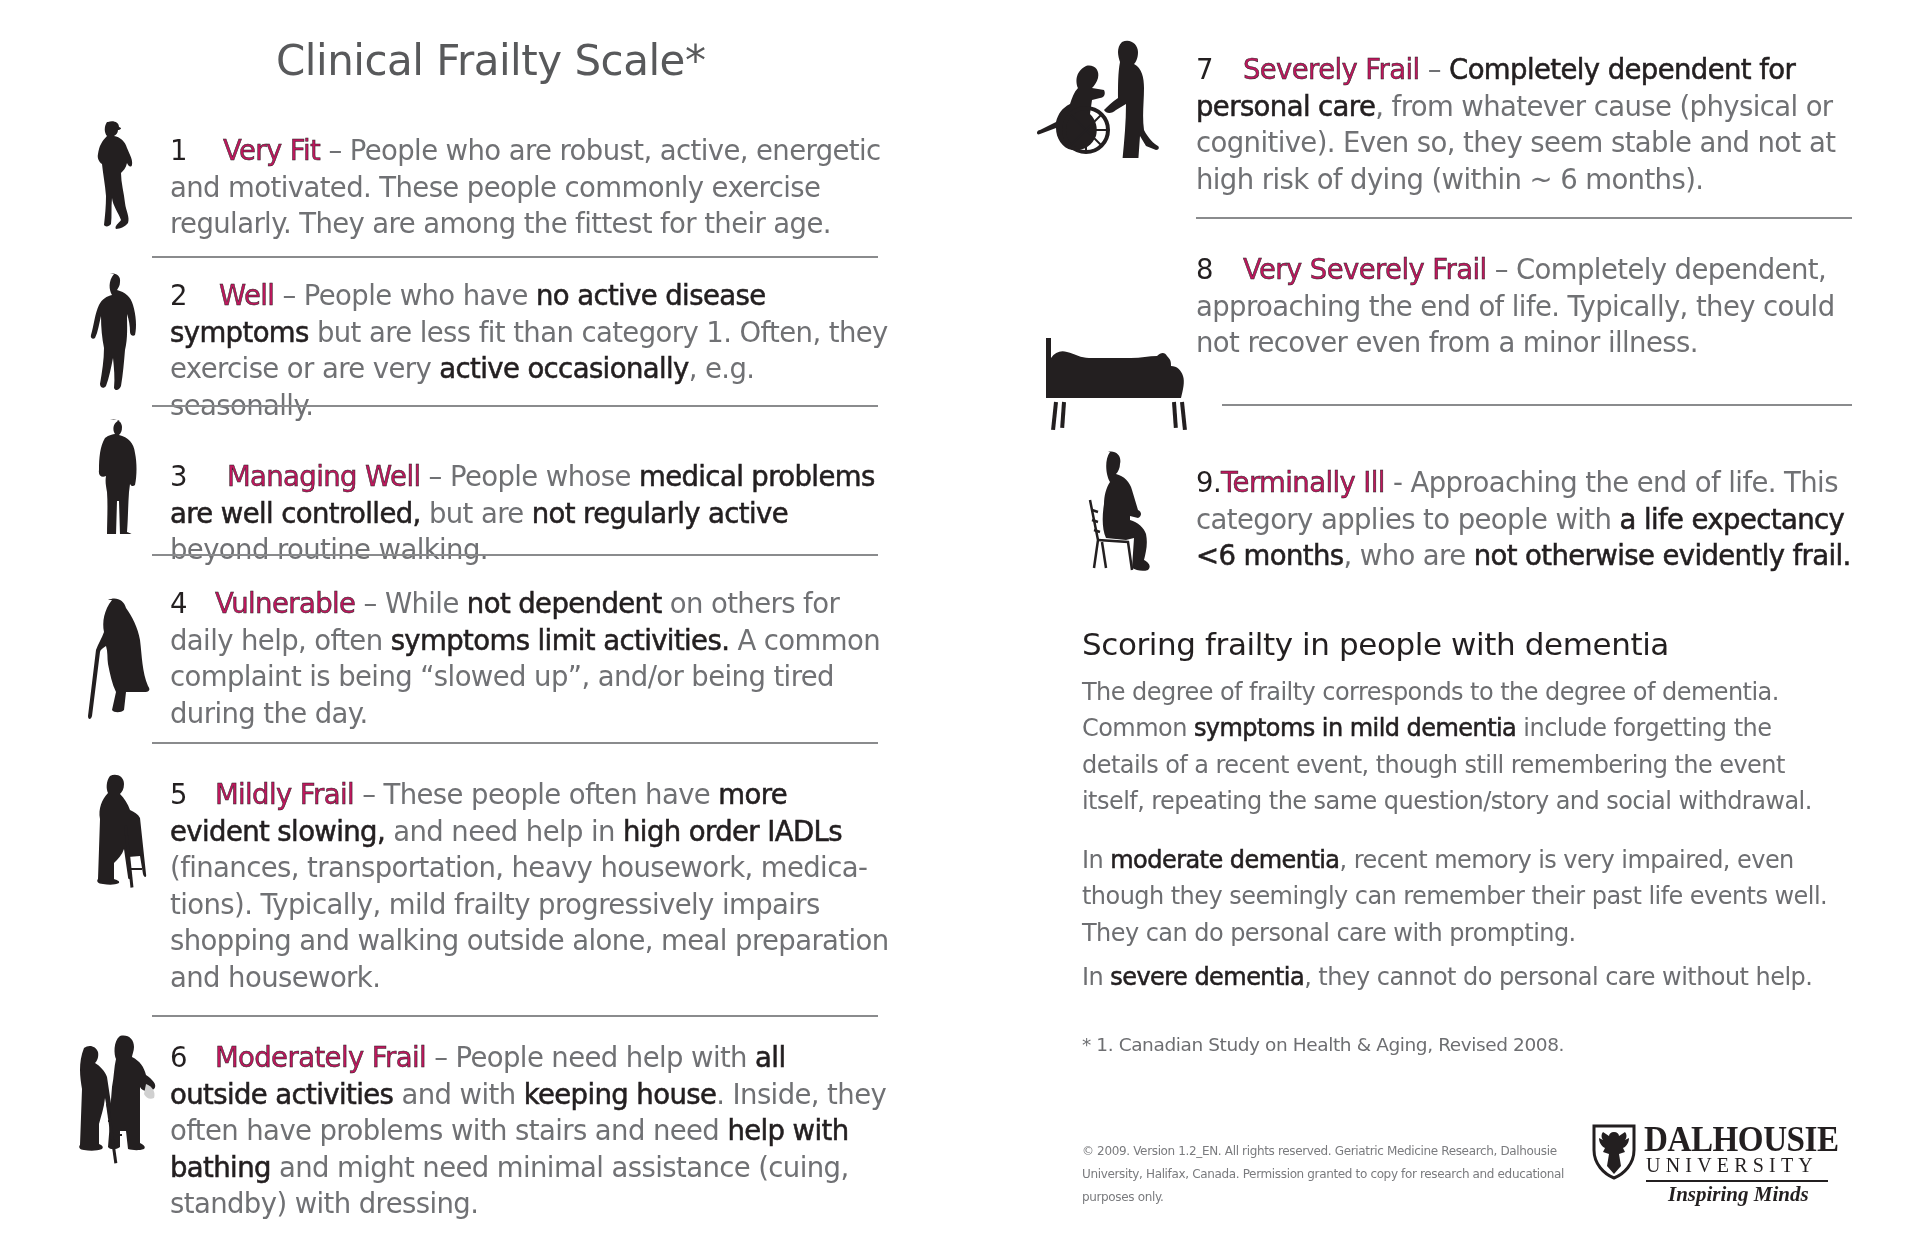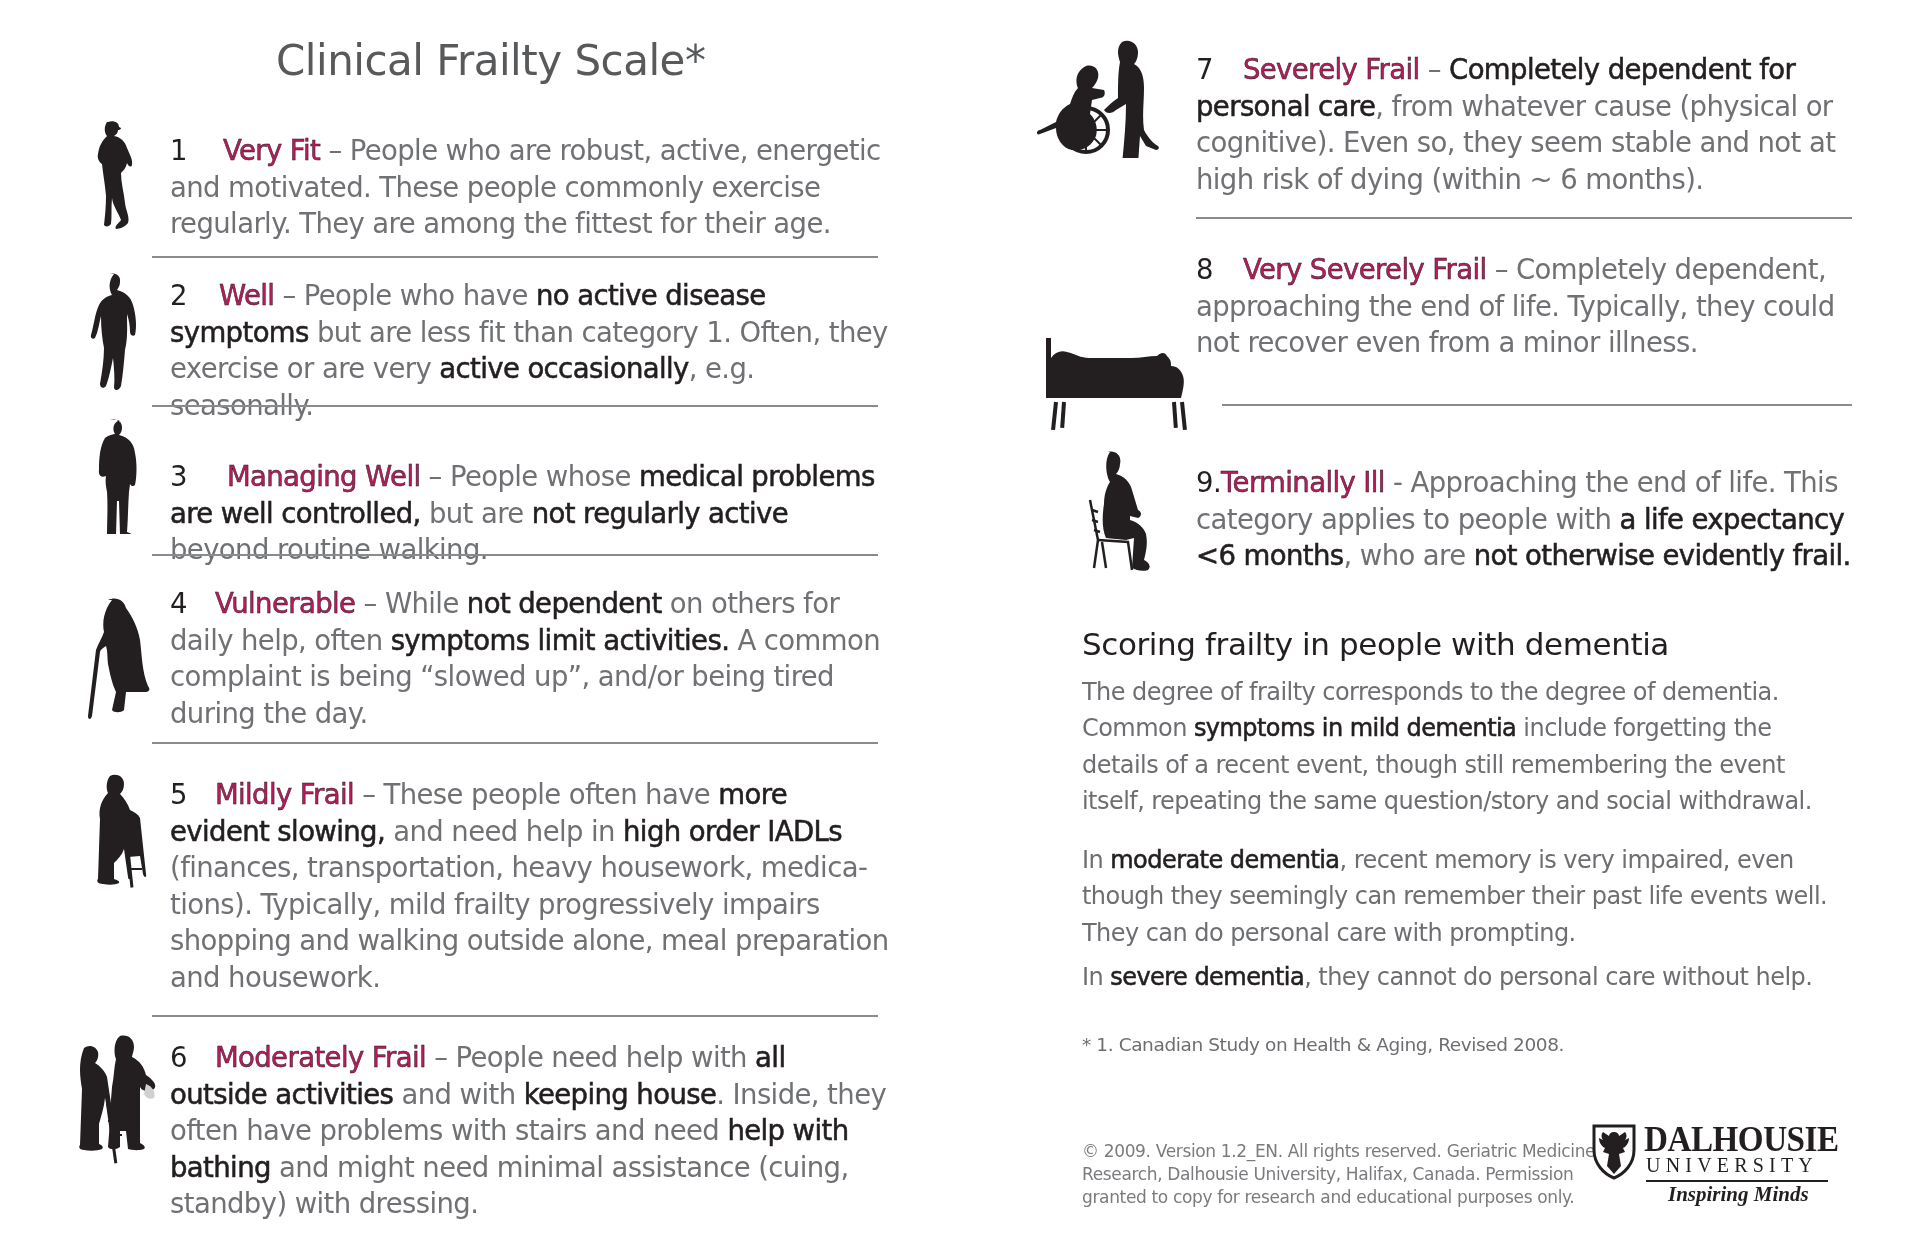--- a/index.html
+++ b/index.html
@@ -17,21 +17,21 @@
   .item .name { color:#be185d; -webkit-text-stroke:0.5px #231f20; }
   .left .item { left:170px; width:720px; }
   .right .item { left:1196px; width:680px; }
   .divider { position:absolute; height:2px; background:#8a8b8d; }
   .section-heading { position:absolute; left:1082px; top:626px; font-size:31px; color:#231f20;
                      letter-spacing:-0.4px; }
   .para { position:absolute; left:1082px; width:760px; font-size:24px; line-height:36.3px;
           color:#6d6e71; letter-spacing:-0.55px; }
   .foot { position:absolute; left:1082px; width:560px; font-size:18.5px; line-height:30px;
           color:#6d6e71; letter-spacing:-0.4px; }
-  .copy { position:absolute; left:1082px; width:520px; font-size:17px; line-height:23px;
+  .copy { position:absolute; left:1082px; width:520px; font-size:12px; line-height:23px;
           color:#7a7b7e; letter-spacing:-0.35px; }
   .logo { position:absolute; left:1592px; top:1124px; width:250px; height:90px; }
   .logo-word1 { position:absolute; left:52px; top:-6px; font-family:"Liberation Serif","DejaVu Serif",serif;
                 font-size:36px; color:#231f20; letter-spacing:-0.5px; font-weight:bold; transform:scaleX(0.92); transform-origin:left; white-space:nowrap; }
   .logo-word2 { position:absolute; left:54px; top:30px; font-family:"Liberation Serif","DejaVu Serif",serif;
                 font-size:20px; color:#231f20; letter-spacing:5.2px; white-space:nowrap; }
   .logo-rule { position:absolute; left:54px; top:56px; width:182px; height:2px; background:#231f20; }
   .logo-tag { position:absolute; left:76px; top:58px; font-family:"Liberation Serif","DejaVu Serif",serif;
               font-size:21px; font-style:italic; font-weight:bold; color:#231f20; white-space:nowrap; }
   .logo-shield { position:absolute; left:0; top:0; width:44px; height:56px; }

